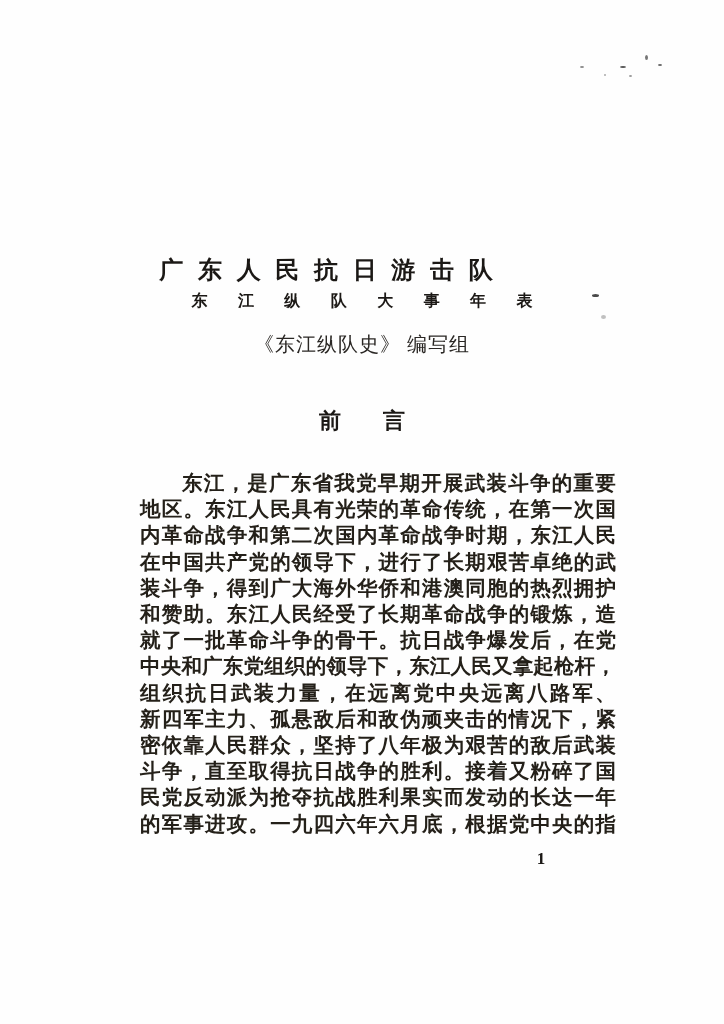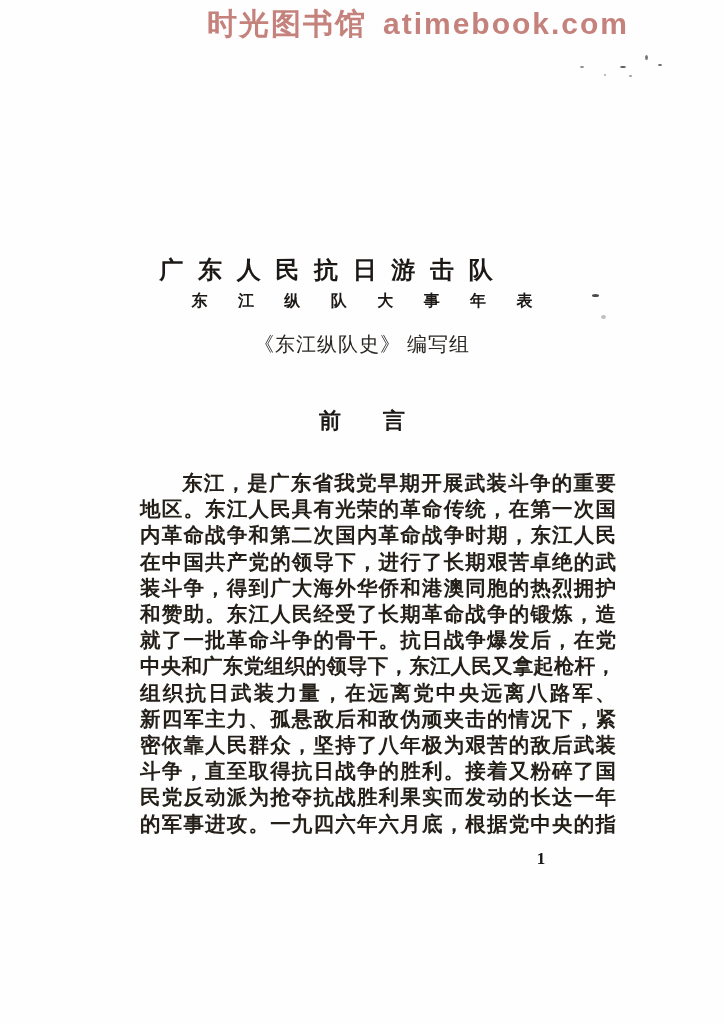--- a/index.html
+++ b/index.html
@@ -88,23 +88,20 @@
     text-align: center;
     font-weight: bold; font-size: 17px;
     color: #1b1815;
   }
 </style>
 </head>
 <body>
 
 <div class="page">
 
-  <div class="watermark">
-    <span>时光图书馆</span><span class="wm-en">atimebook.com</span>
-  </div>
 
   <div class="speck" style="left:580px;top:66px;width:4px;height:2px;background:#8a8a8a;"></div>
   <div class="speck" style="left:620px;top:66px;width:6px;height:2px;background:#555;"></div>
   <div class="speck" style="left:645px;top:55px;width:3px;height:5px;background:#777;"></div>
   <div class="speck" style="left:658px;top:64px;width:4px;height:2px;background:#666;"></div>
   <div class="speck" style="left:629px;top:75px;width:3px;height:2px;background:#9a9a9a;"></div>
   <div class="speck" style="left:604px;top:74px;width:2px;height:2px;background:#aaa;"></div>
   <div class="speck" style="left:592px;top:294px;width:7px;height:3px;background:#4a4a4a;"></div>
   <div class="speck" style="left:601px;top:315px;width:5px;height:4px;background:#c0c0c0;"></div>
 

